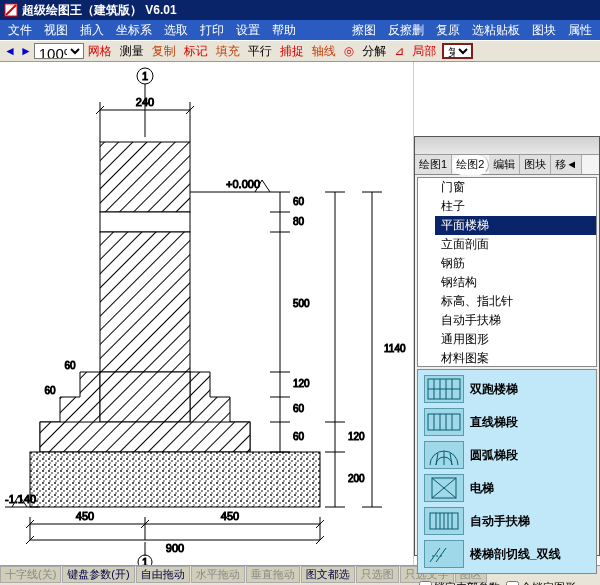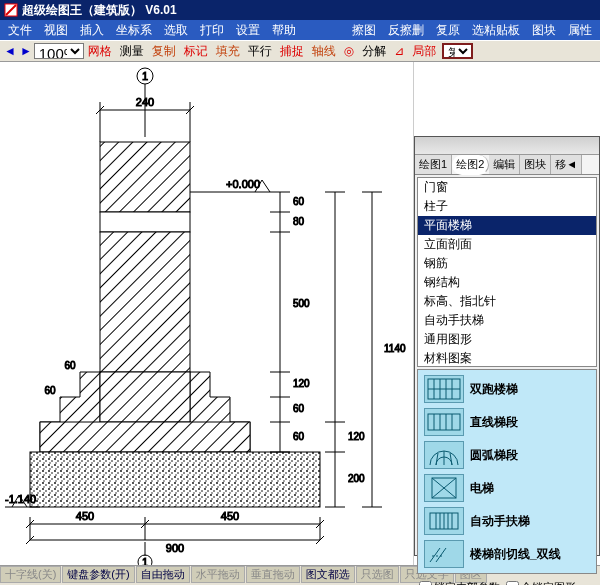--- a/index.html
+++ b/index.html
@@ -17,21 +17,21 @@
   .toolbar .zoom { width: 50px; height: 16px; font-size: 15px; border: 1px solid #7a7a7a; background: #fff; }
   .toolbar .floor { width: 31px; height: 16px; font-size: 11px; border: 2px solid #7f1d1d; background:#fff; margin-left:2px;}
   .main { position: relative; height: 503px; display: flex; }
   .canvas { flex: 1; background: #fff; position: relative; overflow: hidden; border-right: 1px solid #ccc; }
   .canvas svg { position:absolute; left:0; top:0; }
   .palette { width: 186px; background: #f0f0f0; border-left: 3px solid #3a72e0; position: relative; }
   .pal-title { height:18px; background: linear-gradient(#d0d0d0,#e8e8e8); border-bottom:1px solid #999;}
   .tabs { display: flex; height: 20px; background:#f4f4f4; border-bottom:1px solid #888; }
   .tab { font-size: 11px; padding: 2px 4px; border-right:1px solid #aaa; background:#e0e0e0; cursor:default; }
   .tab.active { background: #fff; font-weight: normal; border-bottom:1px solid #fff; margin-bottom:-1px;border-radius:10px; }
-  .catlist { height: 190px; background: #fff; border: 1px solid #888; margin: 2px; overflow: hidden; font-size: 12px; }
+  .catlist { height: 190px; background: #fff; border: 1px solid #888; margin: 2px; overflow: hidden; font-size: 12px; padding-left: 17px; }
   .catlist .item { padding: 1px 6px; cursor: default; }
   .catlist .item.sel { background: #0a246a; color: #fff; }
   .shapelist { background: #c0e8f8; border: 1px solid #888; margin: 2px; padding:2px; }
   .shape-row { display:flex; align-items:center; padding:2px 4px; margin:1px 0; cursor:default;font-weight:bold;}
   .shape-row .shicon { width:40px; height:28px; background:#9fd8e8; border:1px solid #5a9ab0; margin-right:6px; display:flex; align-items:center; justify-content:center;}
   .shape-row .shicon svg { display:block; }
   .locks { display:flex; font-size:11px; padding:4px; gap:6px;}
   .locks label { display:flex; align-items:center; gap:2px;}
   .statusbar { height: 20px; background: #e8e4d8; border-top: 1px solid #999; display:flex; align-items:flex-start; font-size:11px; }
   .statusbar .s { padding: 0 4px; border:1px solid #aaa; margin-right:1px; color:#004; background:#d0cdb8;}

